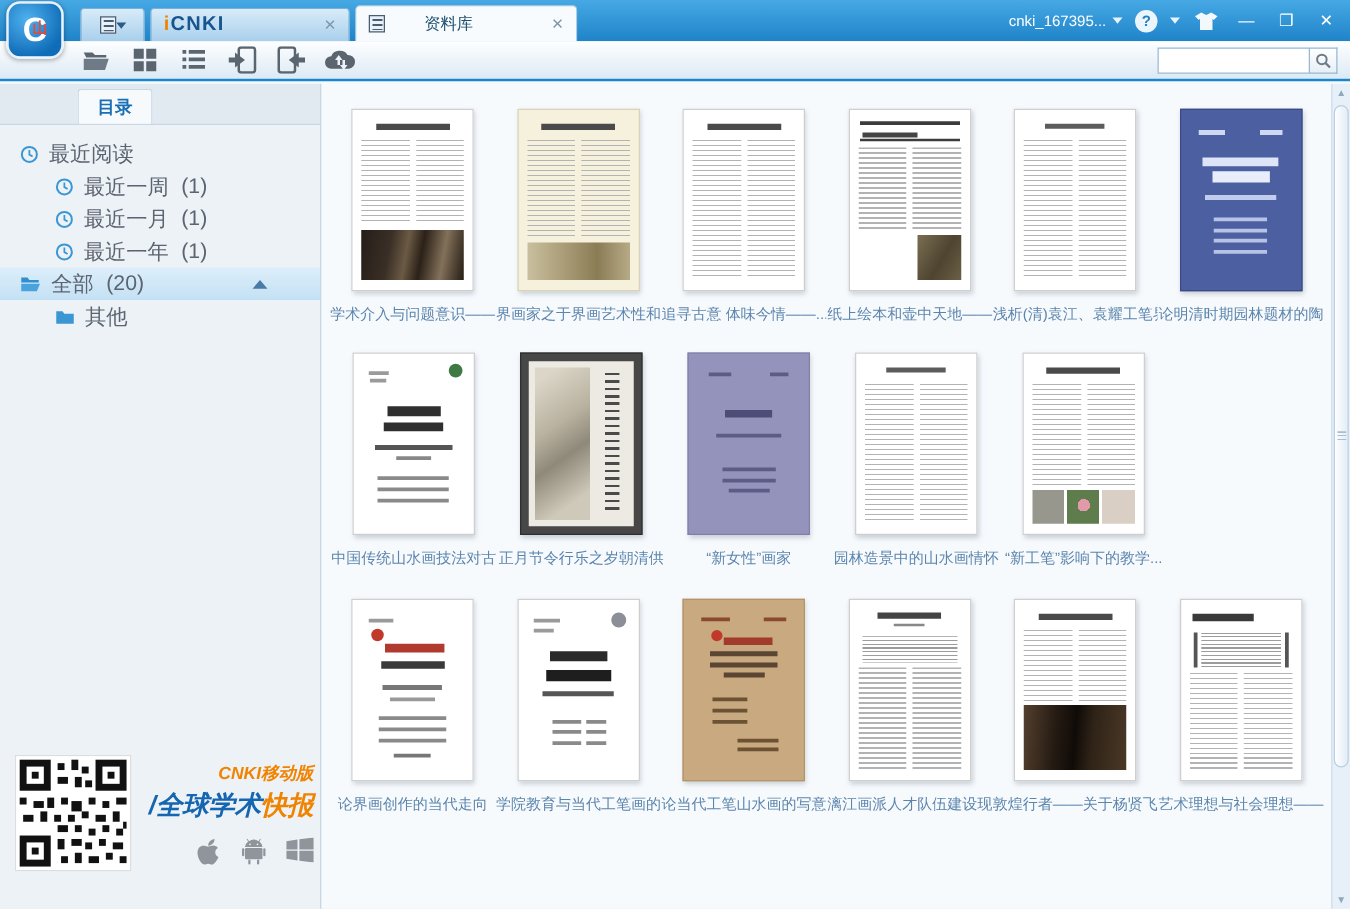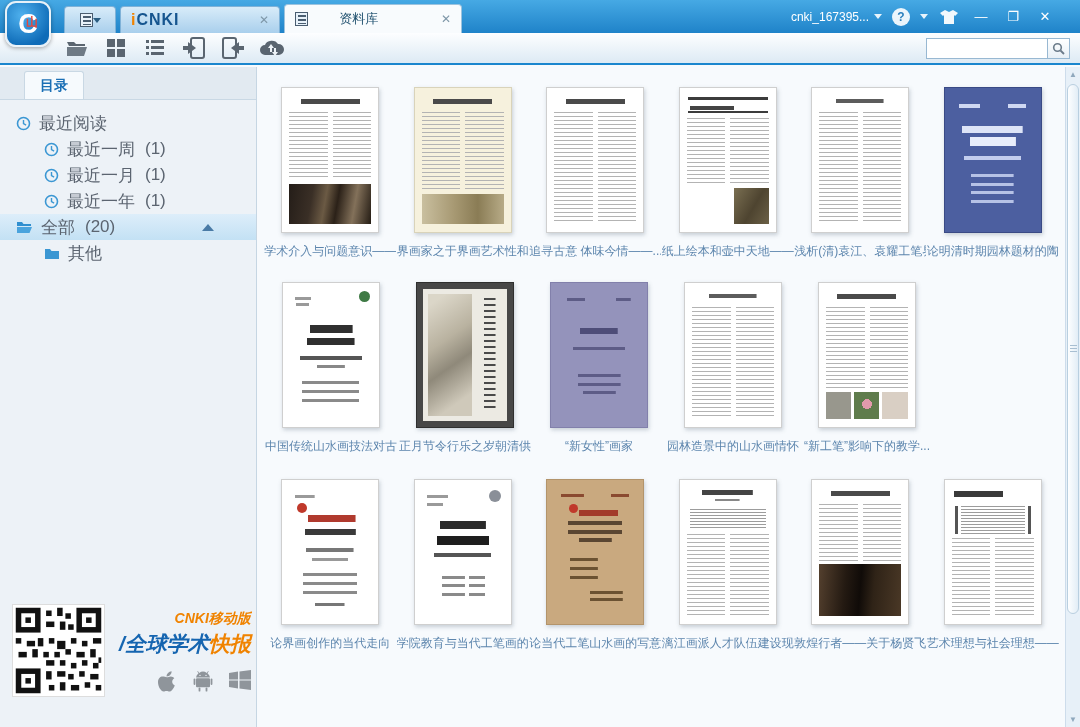--- a/index.html
+++ b/index.html
@@ -23,21 +23,21 @@
   .tab.small { width:52px; justify-content:center; }
   .tab.active { background:#f8fbfd; border-color:#9cc3de; height:29px; width:178px; }
   .tab.cnki { width:160px; justify-content:center; }
   .doc-ic { width:13px; height:14px; border:1px solid #4a5d70; background:
     repeating-linear-gradient(to bottom,#4a5d70 0 2px,transparent 2px 4px) 2px 2px/8px 9px no-repeat,#e8f2fa; }
   .caret { width:0; height:0; border-left:4px solid transparent; border-right:4px solid transparent;
     border-top:5px solid #2a5d82; }
   .tab-close { color:#7e97a8; font-size:12px; margin-left:auto; cursor:default; }
   .cnki-logo { font-weight:bold; font-size:16px; color:#16558f; letter-spacing:1px; }
   .cnki-logo .i { color:#f08300; }
-  .tb-right { position:absolute; right:24px; top:0; height:33px; display:flex; align-items:center;
+  .tb-right { position:absolute; right:8px; top:0; height:33px; display:flex; align-items:center;
     gap:10px; color:#fff; }
   .account { display:flex; align-items:center; gap:5px; font-size:12px; }
   .caret-w { width:0; height:0; border-left:4px solid transparent; border-right:4px solid transparent;
     border-top:5px solid #e8f4fc; }
   .help { width:18px; height:18px; border-radius:50%; background:rgba(255,255,255,.9); color:#2a7fbd;
     font-size:12px; font-weight:bold; display:flex; align-items:center; justify-content:center; }
   .winbtn { font-size:13px; width:22px; text-align:center; color:#fff; }
 
   
   .toolbar { position:absolute; top:33px; left:0; right:0; height:32px;
@@ -50,21 +50,21 @@
   .searchbtn { width:22px; height:21px; border:1px solid #98b8d2; border-left:none;
     background:linear-gradient(#fff,#e7eff6); display:flex; align-items:center; justify-content:center; }
 
   
   .sidebar { position:absolute; top:67px; left:0; bottom:0; width:257px; background:#edf2f7;
     border-right:1px solid #c6d6e3; }
   .side-tabstrip { height:33px; background:#e2eaf1; border-bottom:1px solid #c9d8e4;
     display:flex; align-items:flex-end; padding-left:24px; }
   .side-tab { width:60px; height:28px; background:#f6fafd; border:1px solid #c9d8e4; border-bottom:none;
     border-radius:3px 3px 0 0; color:#1a6fb5; font-weight:bold; font-size:14px;
-    display:flex; align-items:center; justify-content:center; }
+    display:flex; align-items:center; justify-content:center;margin-left:38px; }
   .tree { padding-top:10px; font-size:17px; color:#5b6470; }
   .trow { height:26px; display:flex; align-items:center; gap:8px; padding-left:16px; position:relative; }
   .trow.lvl1 { padding-left:44px; }
   .trow.selected { background:linear-gradient(#ddeefa,#c3e1f4); }
   .trow .cnt { margin-left:2px; }
   .collapse { position:absolute; right:42px; width:0; height:0; border-left:6px solid transparent;
     border-right:6px solid transparent; border-bottom:7px solid #4a7ba6; }
   .ic { flex:0 0 auto; display:flex; }
 
   

